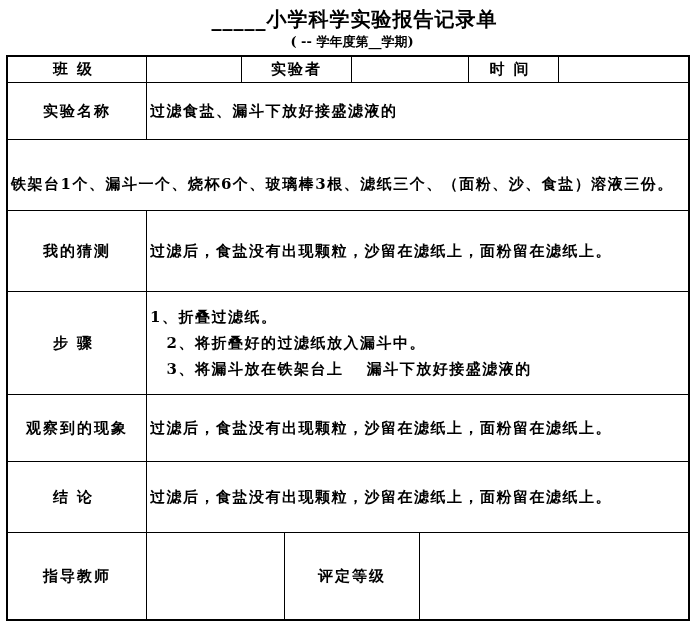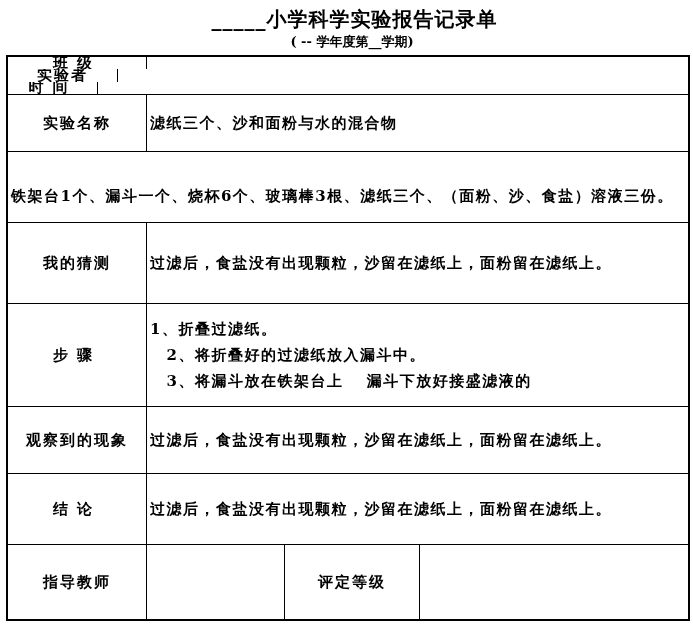--- a/index.html
+++ b/index.html
@@ -31,21 +31,21 @@
   }
   .table {
     position: absolute; left: 6px; top: 55px;
     width: 684px; height: 566px;
     border: 2px solid #000;
     display: flex; flex-direction: column;
     background: #ffffff;
   }
   .row { display: flex; border-bottom: 1px solid #000; width: 100%; }
   .row:last-child { border-bottom: none; flex: 1; }
-  .r1 { height: 38px; flex-direction: column; }
+  .r1 { height: 26px; }
   .r2 { height: 57px; }
   .r3 { height: 71px; }
   .r4 { height: 81px; }
   .r5 { height: 103px; }
   .r6 { height: 67px; }
   .r7 { height: 71px; }
   .cell {
     border-right: 1px solid #000;
     display: flex; align-items: center;
     overflow: hidden;
@@ -91,21 +91,21 @@
       <div class="cell w1"></div>
       <div class="cell label w2">实验者</div>
       <div class="cell w3"></div>
       <div class="cell label w4 ls-wide">时间</div>
       <div class="cell wf"></div>
     </div>
 
     <div class="row r2">
       <div class="cell label w-lab">实验名称</div>
       <div class="cell content wf">
-        <div class="ctext">滤纸三个、沙和面粉与水的混合物</div>
+        <div class="ctext">过滤食盐、漏斗下放好接盛滤液的</div>
       </div>
     </div>
 
     <div class="row r3">
       <div class="cell content wf">
         <div class="ctext justify">铁架台1个、漏斗一个、烧杯6个、玻璃棒3根、滤纸三个、（面粉、沙、食盐）溶液三份。</div>
       </div>
     </div>
 
     <div class="row r4">

